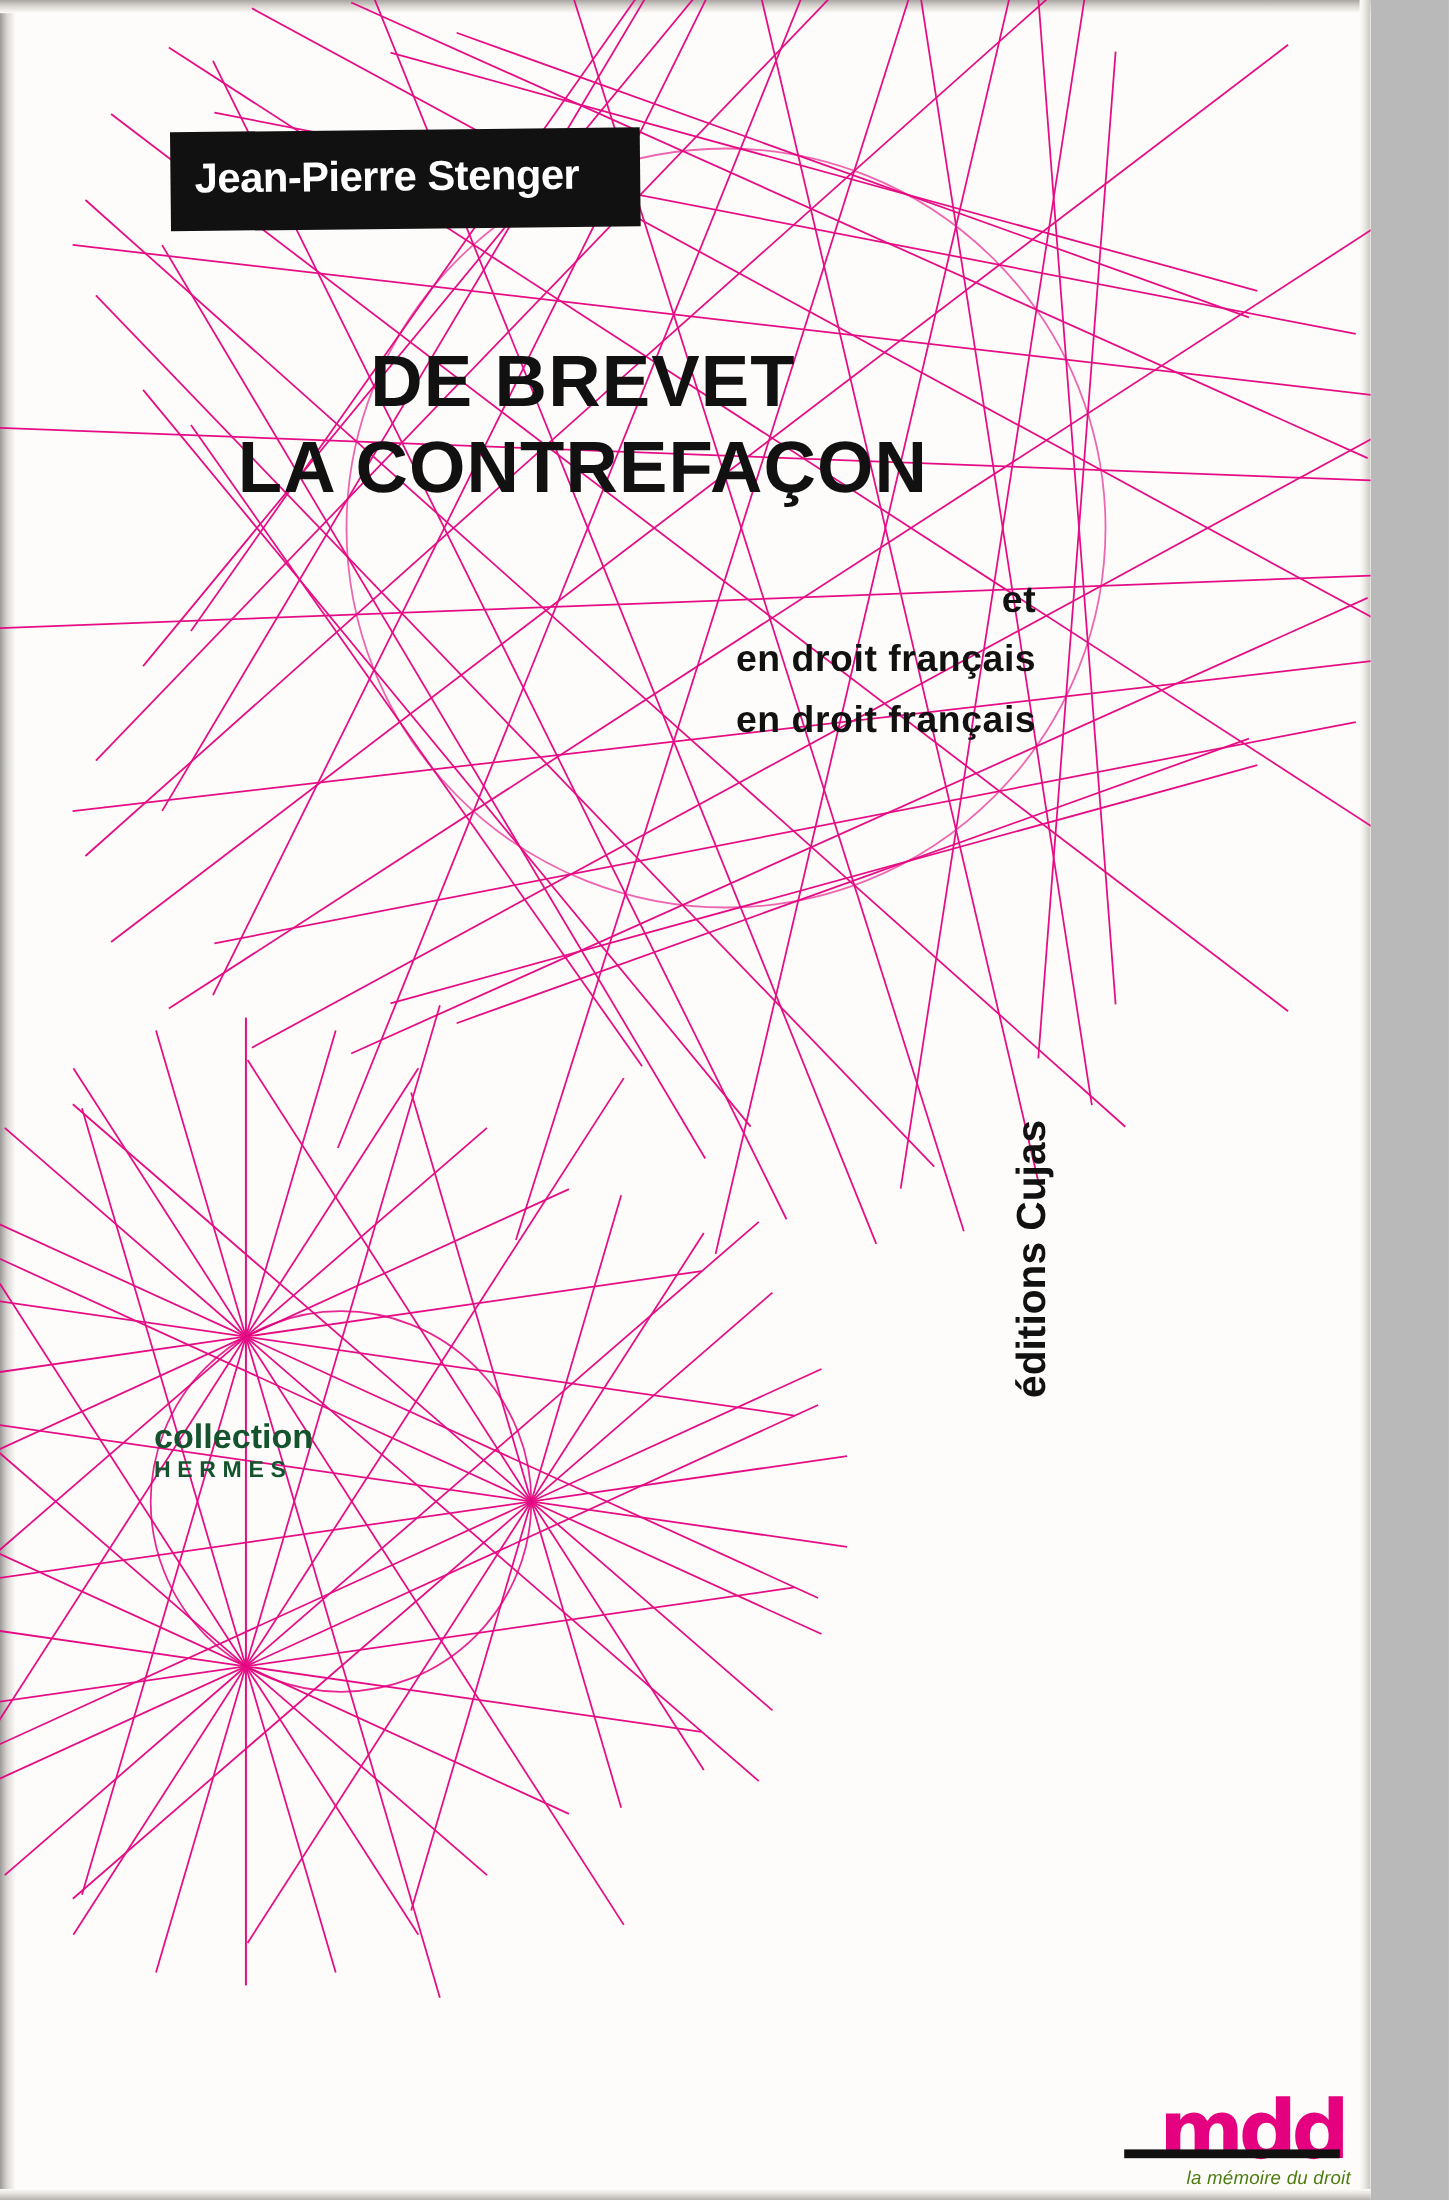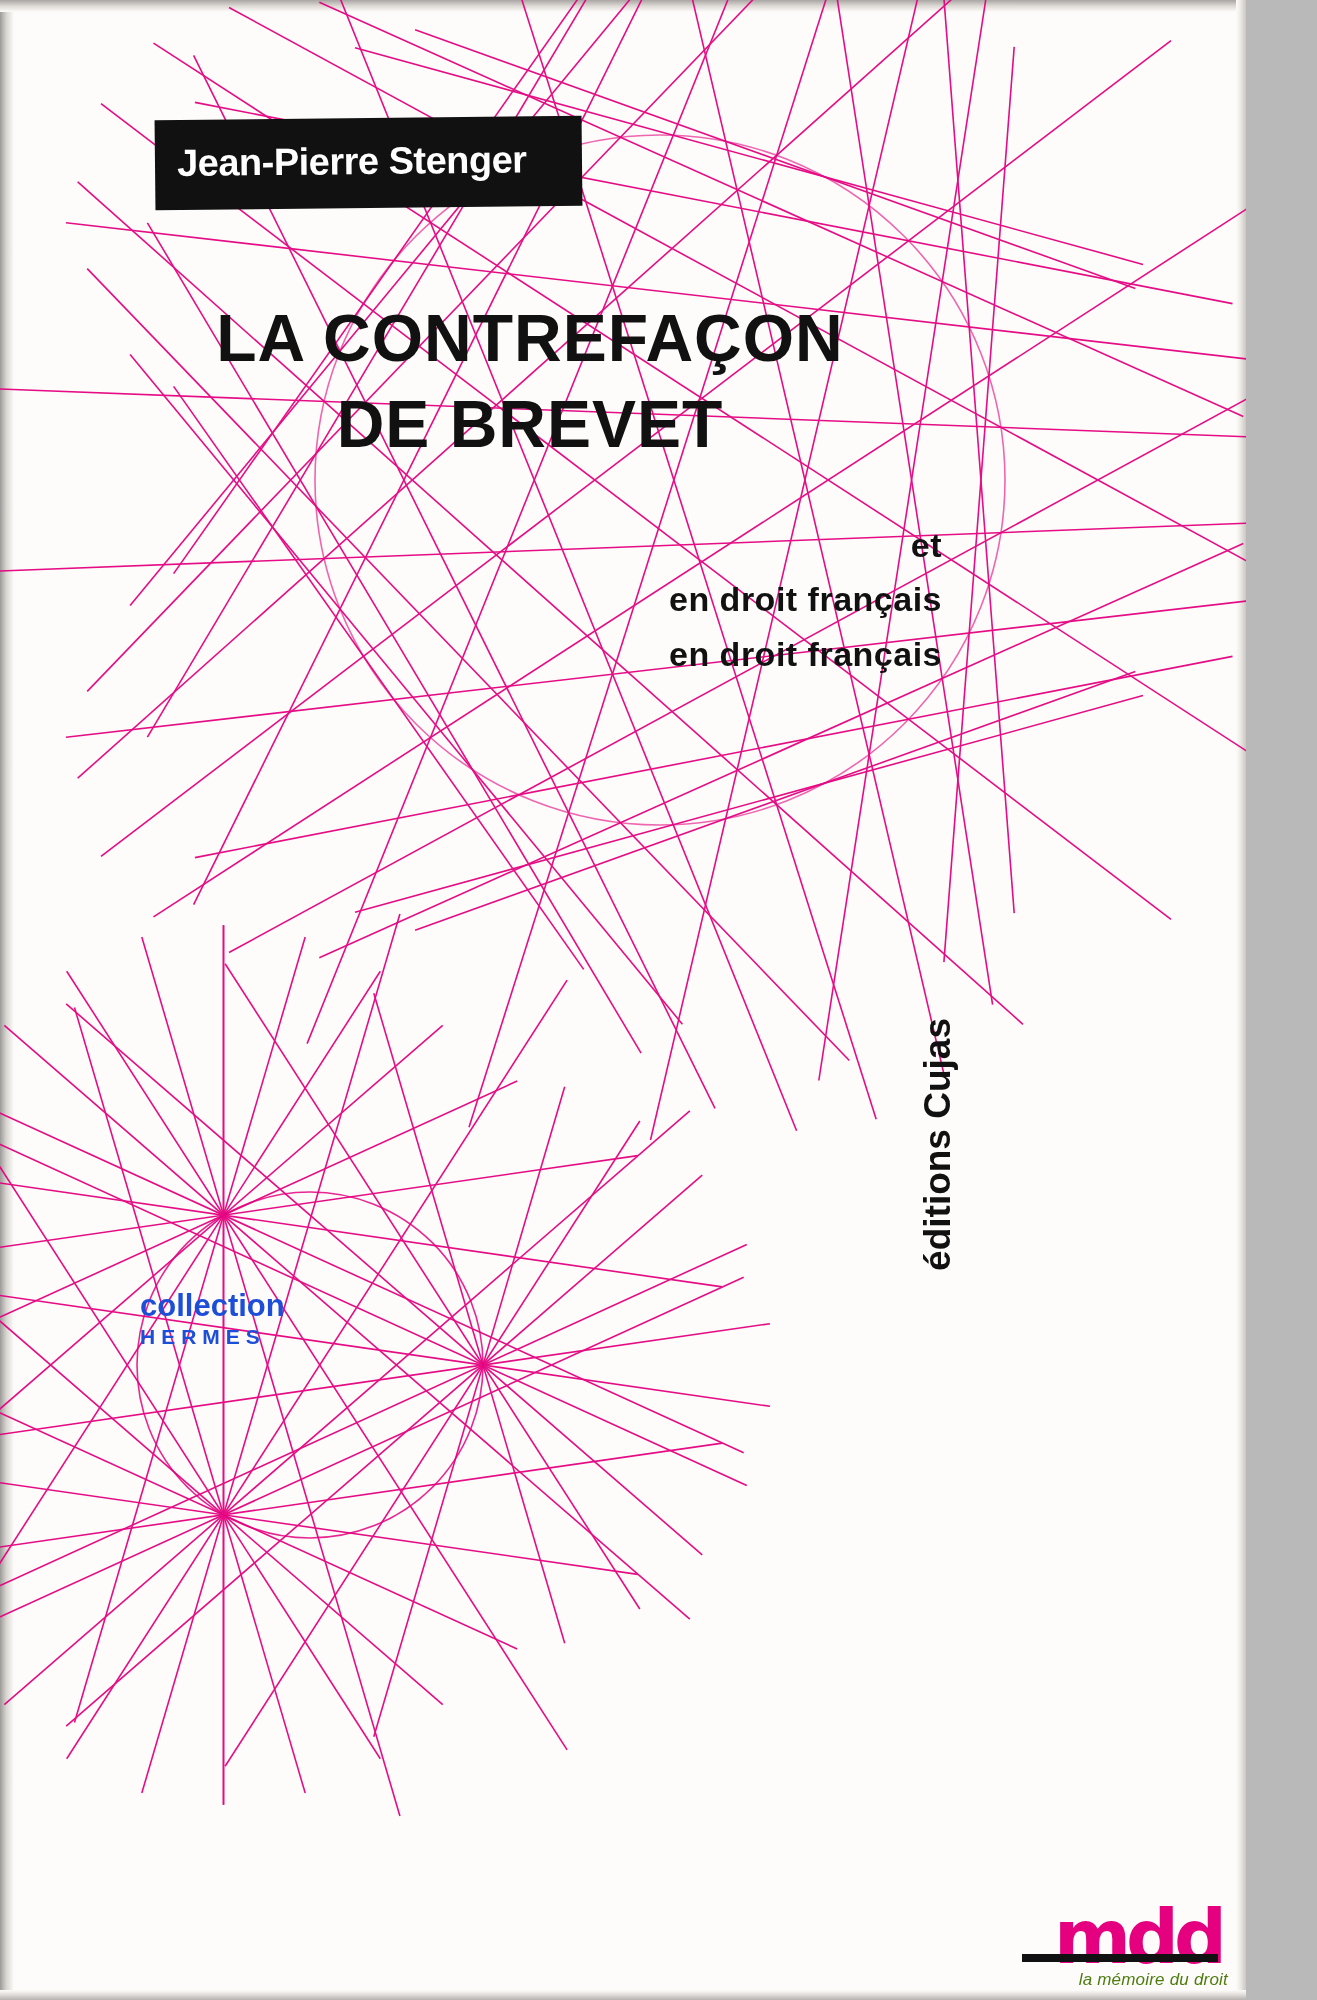--- a/index.html
+++ b/index.html
@@ -125,21 +125,21 @@
   }
   .subtitle-line {
     white-space: nowrap;
   }
 
   
   .collection-block {
     position: absolute;
     left: 140px;
     top: 1288px;
-    color: #1d4ed8;
+    color: #14532d;
     font-weight: bold;
     line-height: 1.18;
   }
   .collection-line1 {
     font-size: 31px;
     letter-spacing: 0px;
   }
   .collection-line2 {
     font-size: 21px;
     letter-spacing: 6px;
@@ -301,22 +301,22 @@
       </g>
     <circle cx="660" cy="480" r="345" stroke="#e4007f" stroke-width="1.6" fill="none" opacity="0.6"></circle>
     <circle cx="310" cy="1365" r="173" stroke="#e4007f" stroke-width="1.6" fill="none" opacity="0.85"></circle>
   </svg>
 
   <div class="author-band">
     <div class="author-text">Jean-Pierre Stenger</div>
   </div>
 
   <div class="title-block">
+    <div class="title-line l2">DE BREVET</div>
     <div class="title-line l1">LA CONTREFAÇON</div>
-    <div class="title-line l2">DE BREVET</div>
   </div>
 
   <div class="subtitle-block">
     <div class="subtitle-line">et</div>
     <div class="subtitle-line">en droit français</div>
     <div class="subtitle-line">en droit français</div>
   </div>
 
   <div class="collection-block">
     <div class="collection-line1">collection</div>

